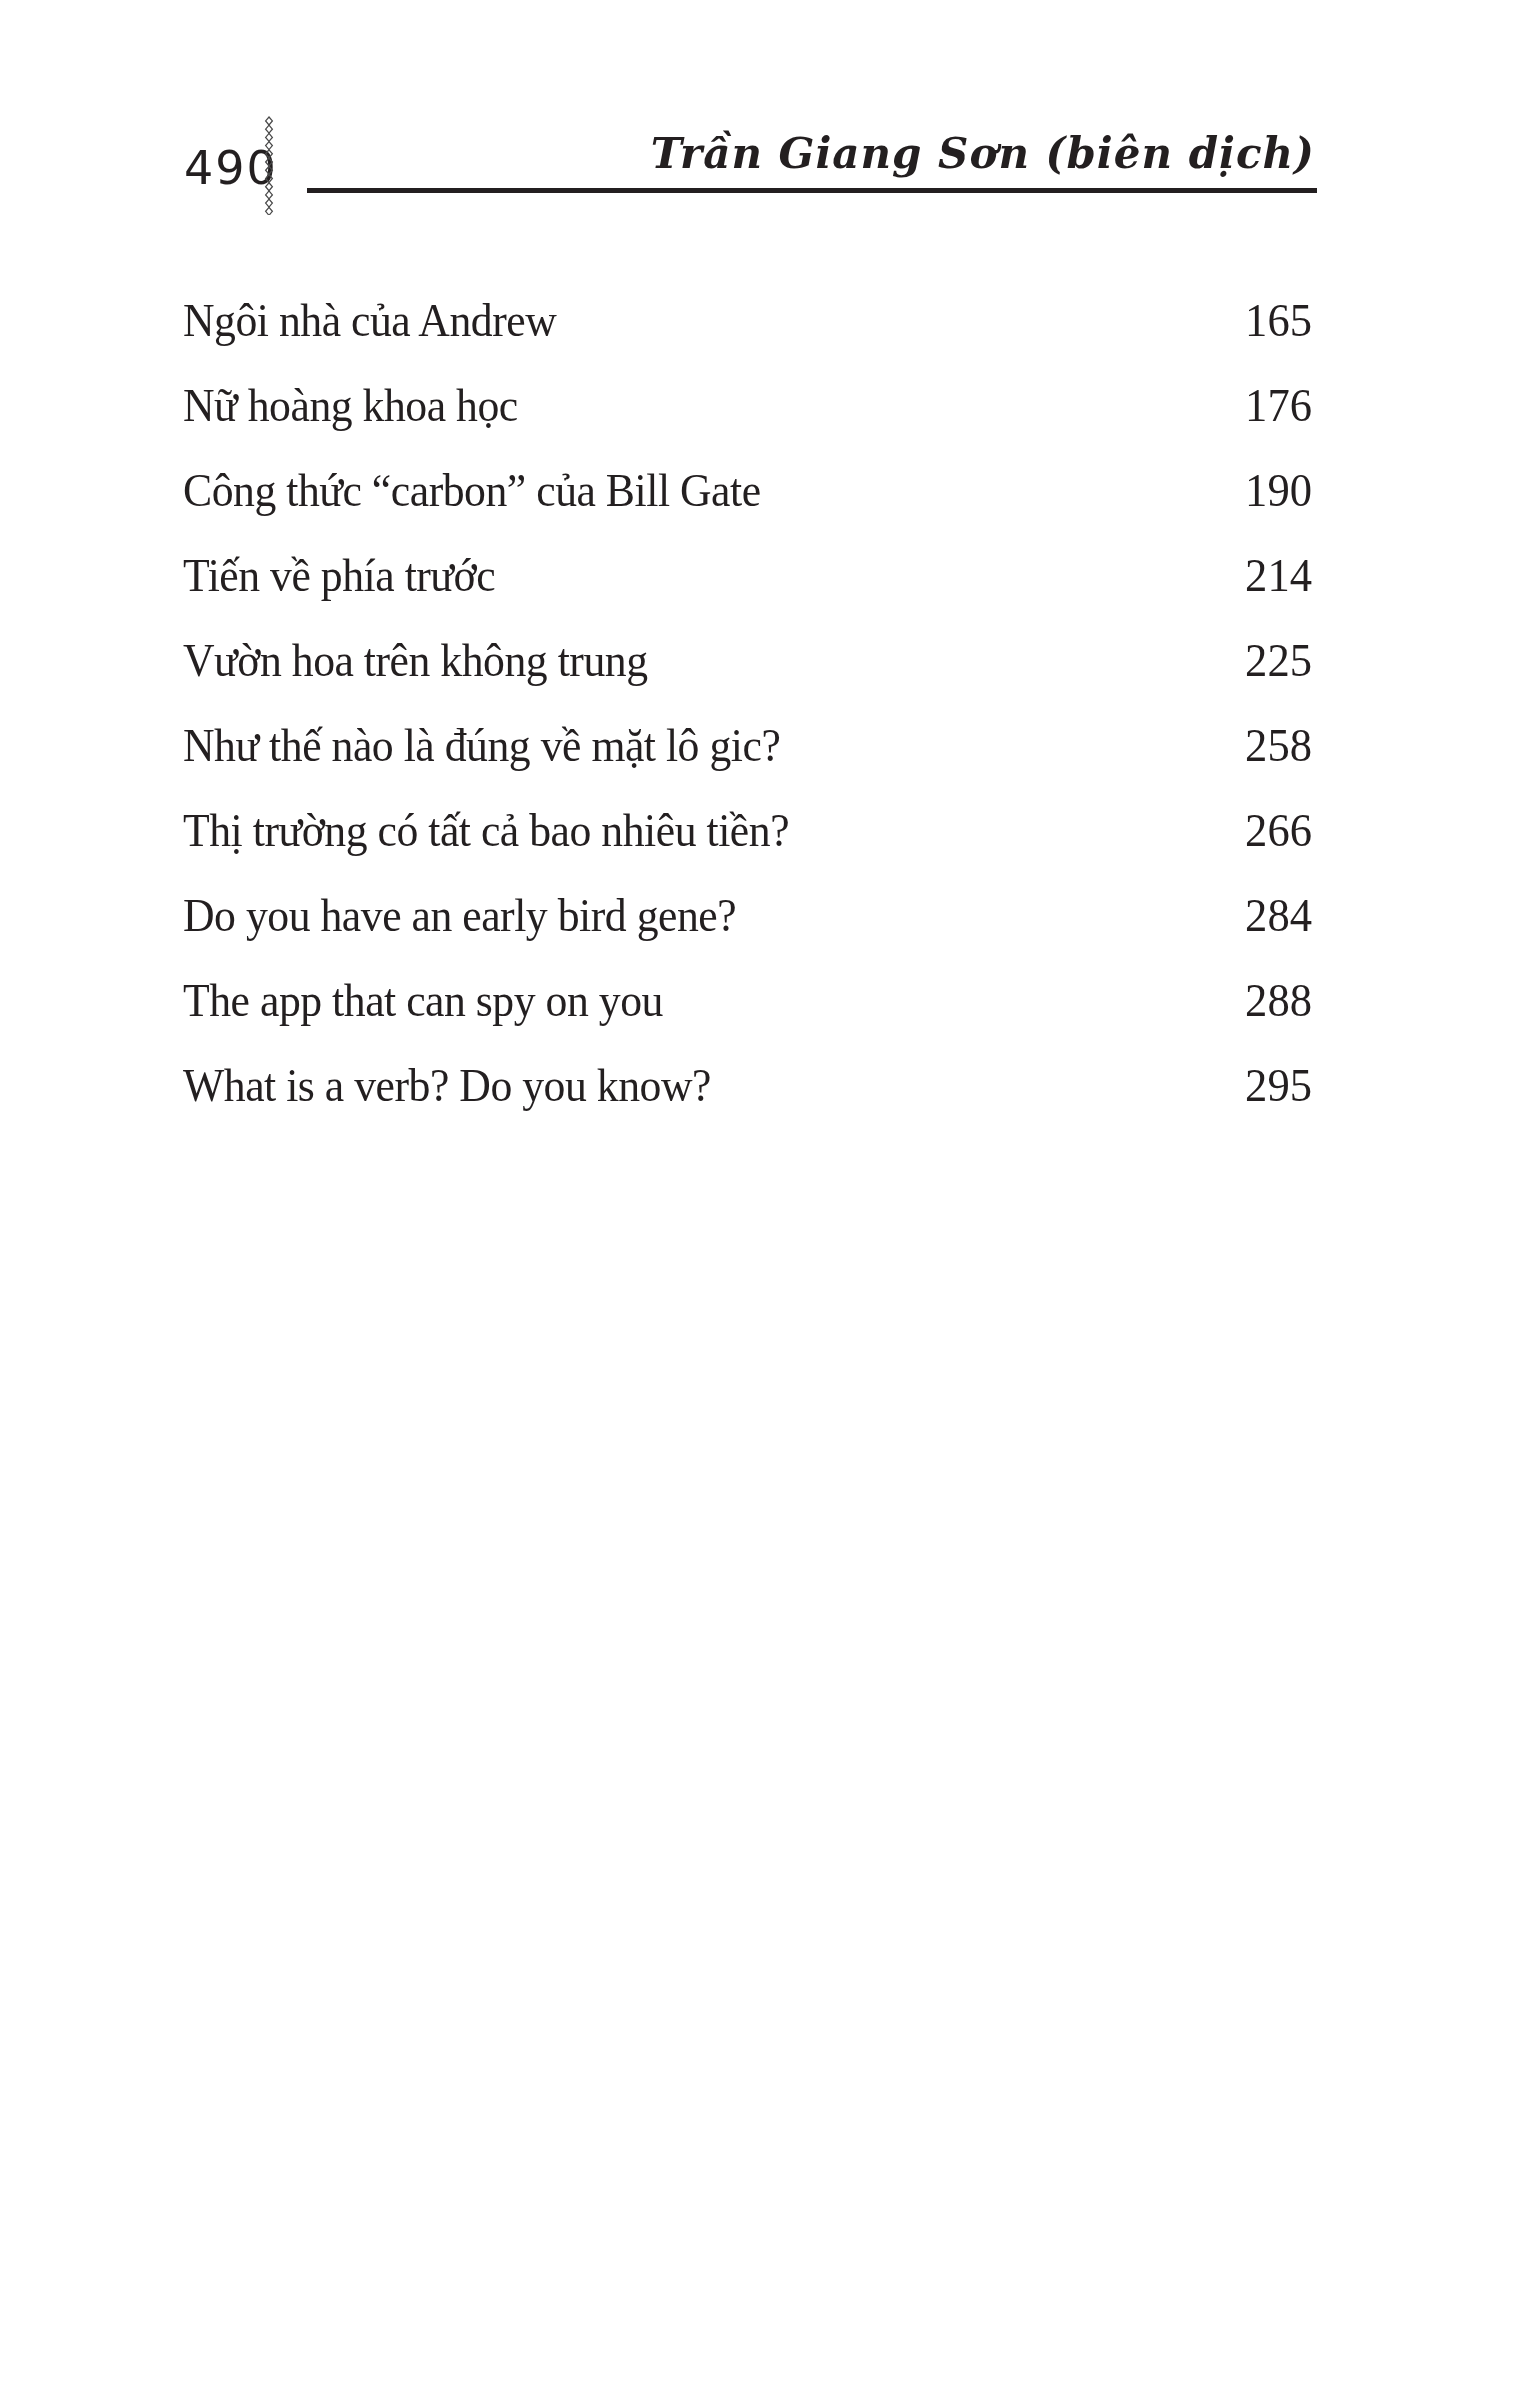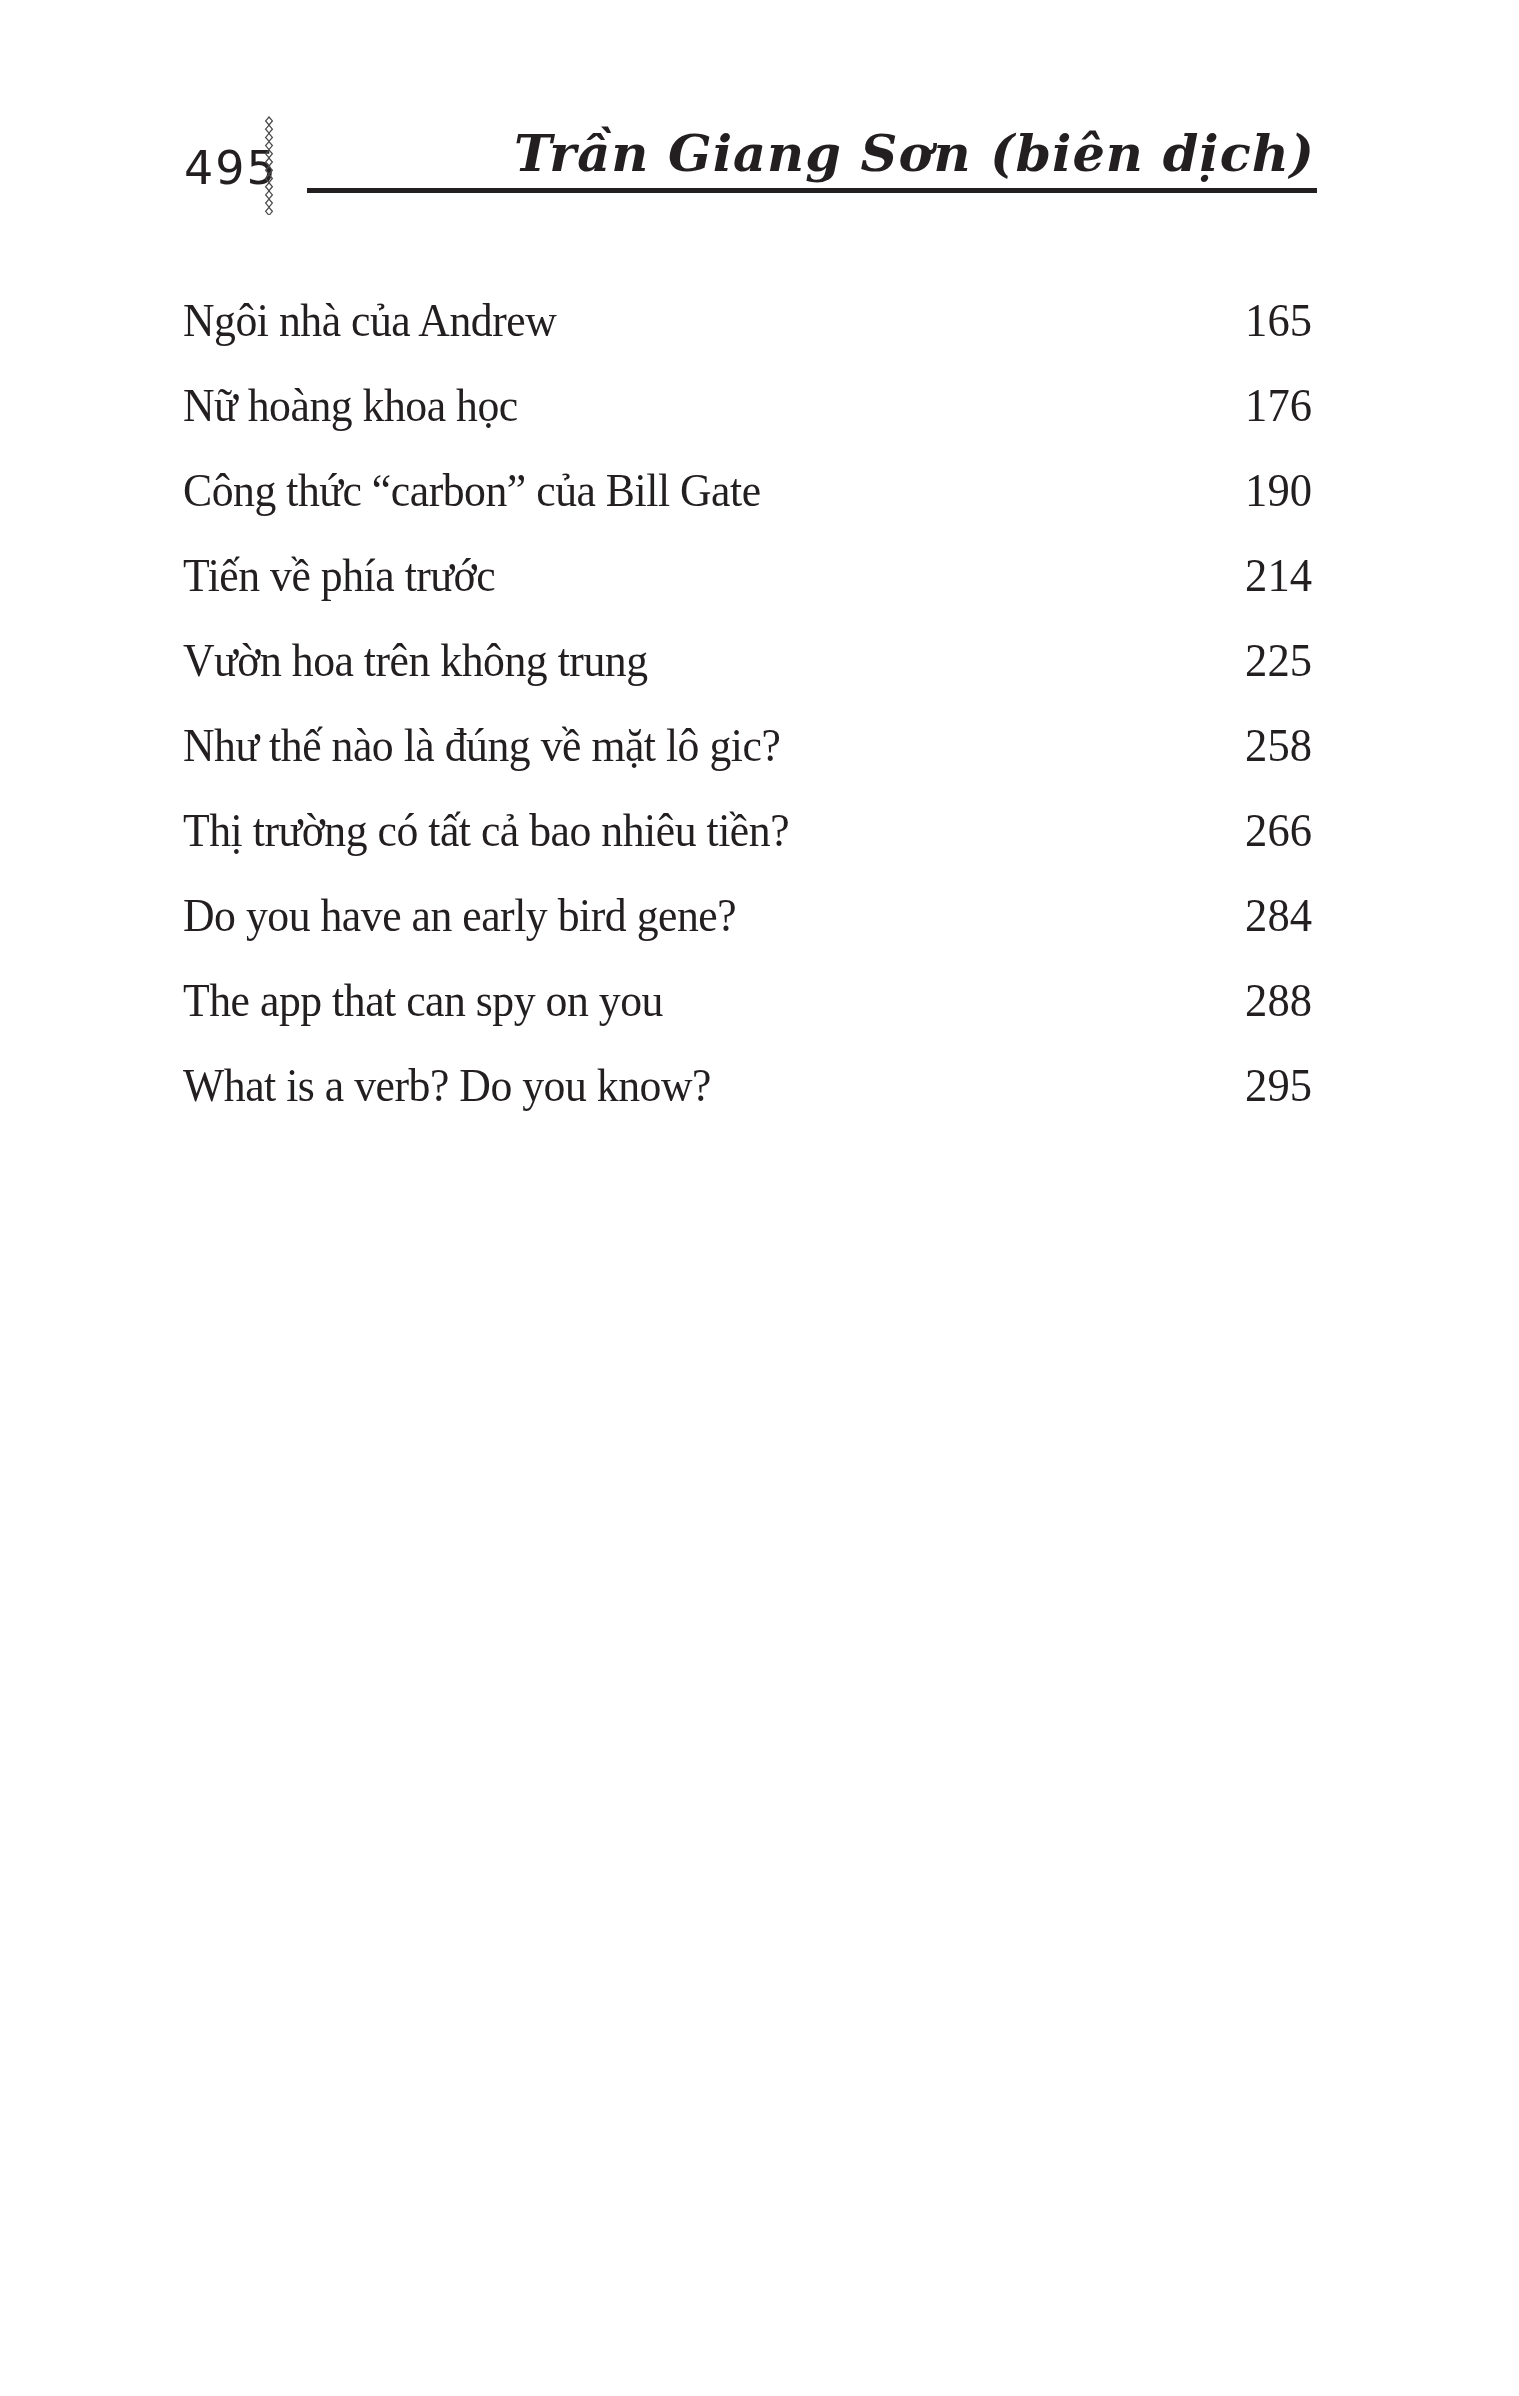--- a/index.html
+++ b/index.html
@@ -34,21 +34,21 @@
     left: 263px;
     top: 116px;
   }
   .header-title {
     position: absolute;
     right: 205px;
     top: 123px;
     font-family: "DejaVu Serif", "Liberation Serif", serif;
     font-style: italic;
     font-weight: bold;
-    font-size: 51px;
+    font-size: 42px;
     line-height: 61px;
     letter-spacing: 1px;
     color: #231f20;
     white-space: nowrap;
   }
   .header-rule {
     position: absolute;
     left: 307px;
     top: 188px;
     width: 1010px;
@@ -84,21 +84,21 @@
     line-height: 59px;
     transform: scaleX(0.97);
     transform-origin: 100% 50%;
   }
 </style>
 </head>
 <body>
 
 <div class="page">
 
-  <div class="page-number">495</div>
+  <div class="page-number">490</div>
 
   <span class="diamond-divider">
     <svg width="12" height="99" viewBox="0 0 12 100" aria-hidden="true">
       <g fill="none" stroke="#4a4a4a" stroke-width="1.3">
         <polygon points="6,1 9.4,5 6,9 2.6,5"></polygon>
         <polygon points="6,9.3 9.4,13.3 6,17.3 2.6,13.3"></polygon>
         <polygon points="6,17.6 9.4,21.6 6,25.6 2.6,21.6"></polygon>
         <polygon points="6,25.9 9.4,29.9 6,33.9 2.6,29.9"></polygon>
         <polygon points="6,34.2 9.4,38.2 6,42.2 2.6,38.2"></polygon>
         <polygon points="6,42.5 9.4,46.5 6,50.5 2.6,46.5"></polygon>

